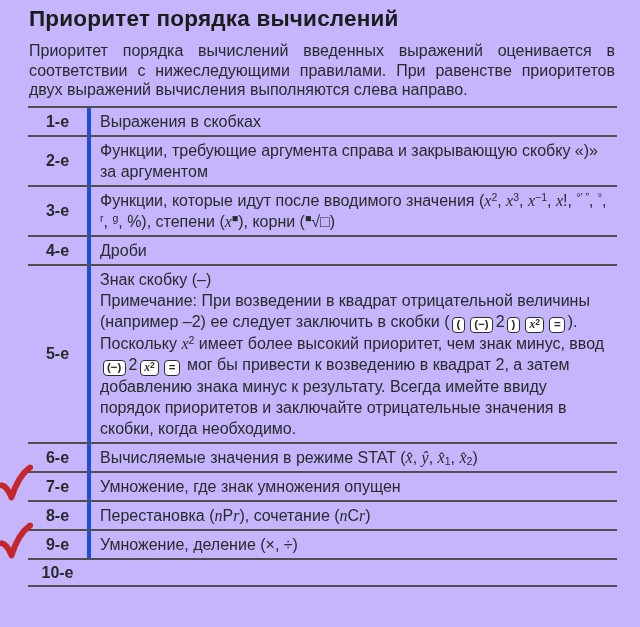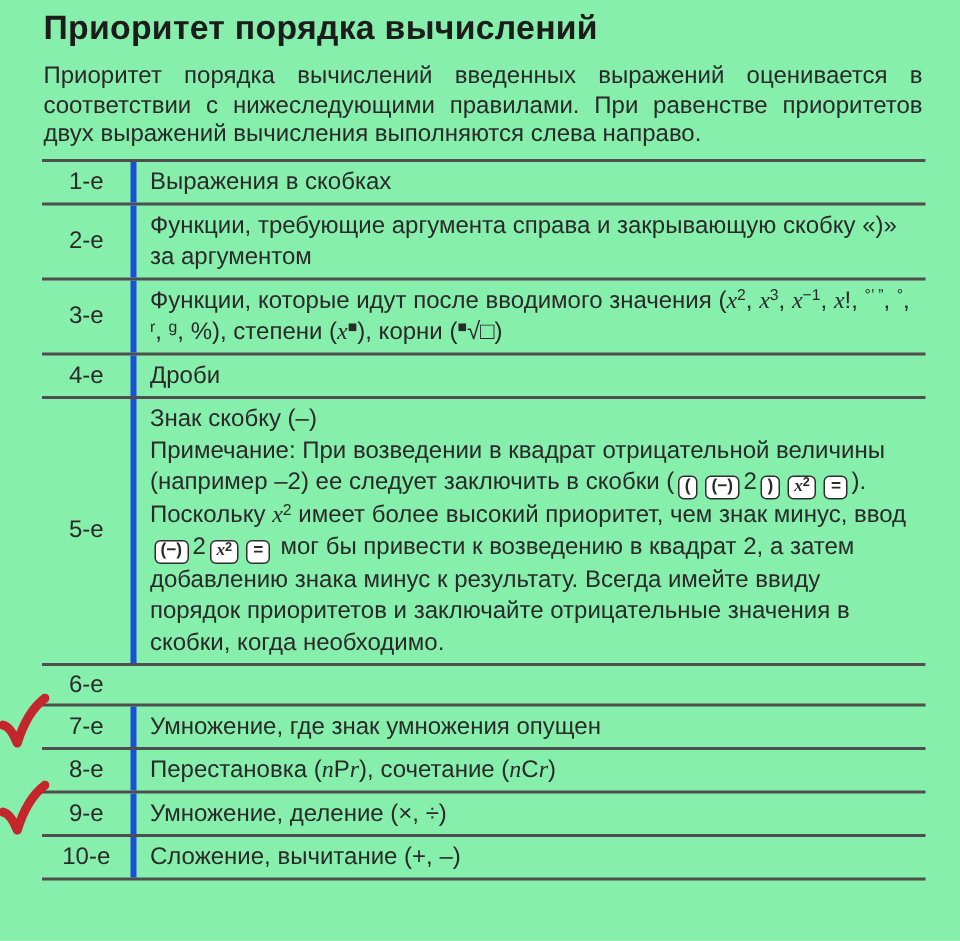--- a/index.html
+++ b/index.html
@@ -1,19 +1,19 @@
 <!DOCTYPE html>
 <html><head>
 <meta charset="utf-8">
 <style>
   html,body { margin:0; padding:0; }
   body { background:#e8e8e8; }
   .page {
     position:relative; width:640px; height:627px;
-    background:#86efac; overflow:hidden;
+    background:#c4b5fd; overflow:hidden;
     font-family:"Liberation Sans", sans-serif;
     color:#2a2a2a;
     box-sizing:border-box;
     padding:6px 24px 0 29px;
   }
   .title {
     font-size:22.5px; font-weight:bold; color:#1c1c1c;
     margin:0 0 9px 0; letter-spacing:0.2px;
   }
   .intro {
@@ -21,21 +21,21 @@
     margin:0 0 6px 0; width:586px;
   }
   .rule-table {
     position:relative; width:589px; margin-left:-1px;
     border-top:2px solid #4f4f4f;
     font-size:16px; line-height:21px;
   }
   .row { display:flex; border-bottom:2px solid #4f4f4f; position:relative; }
   .label-cell {
     flex:0 0 59px; display:flex; align-items:center; justify-content:center;
-    padding:2px 0; text-align:center;
+    padding:2px 0; text-align:center;font-weight:bold;
   }
   .content-cell { flex:1; border-left:4px solid #1d4ed8; padding:3px 6px 3px 9px; }
   .content-cell p { margin:0; }
   .var { font-family:"Liberation Serif", serif; font-style:italic; }
   .bold { font-weight:normal; }
   .sup { font-size:10.5px; position:relative; top:-5px; line-height:0; }
   .sub { font-size:10.5px; position:relative; top:2px; line-height:0; }
   .key {
     display:inline-block; border:1.6px solid #2e2e2e; border-radius:4px;
     background:#ffffff; font-size:11.5px; font-weight:bold; line-height:13px;
@@ -81,20 +81,23 @@
       </div>
       <div class="row">
         <div class="label-cell">5-е</div>
         <div class="content-cell">
           <p>Знак скобку (–)</p>
           <p><span class="bold">Примечание:</span> При возведении в квадрат отрицательной величины (например –2) ее следует заключить в скобки (<span class="key">(</span><span class="key">(−)</span>2<span class="key">)</span><span class="key"><span class="var">x</span><span class="sup">2</span></span><span class="key">=</span>). Поскольку <span class="var">x</span><span class="sup">2</span> имеет более высокий приоритет, чем знак минус, ввод <span class="key">(−)</span>2<span class="key"><span class="var">x</span><span class="sup">2</span></span><span class="key">=</span> мог бы привести к возведению в квадрат 2, а затем добавлению знака минус к результату. Всегда имейте ввиду порядок приоритетов и заключайте отрицательные значения в скобки, когда необходимо.</p>
         </div>
       </div>
       <div class="row">
         <div class="label-cell">6-е</div>
+        <div class="content-cell">
+          <p>Вычисляемые значения в режиме STAT (<span class="var">x̂</span>, <span class="var">ŷ</span>, <span class="var">x̂</span><span class="sub">1</span>, <span class="var">x̂</span><span class="sub">2</span>)</p>
+        </div>
       </div>
       <div class="row">
         <div class="label-cell">7-е</div>
         <div class="content-cell">
           <p>Умножение, где знак умножения опущен</p>
         </div>
         <svg class="check" viewBox="0 0 34 40">
           <path d="M3 21 Q8 22 12.5 33 Q19 12 31 3" fill="none" stroke="#c5262c" stroke-width="6" stroke-linecap="round" stroke-linejoin="round"></path>
         </svg>
       </div>
@@ -108,18 +111,15 @@
         <div class="label-cell">9-е</div>
         <div class="content-cell">
           <p>Умножение, деление (×, ÷)</p>
         </div>
         <svg class="check" viewBox="0 0 34 40">
           <path d="M3 21 Q8 22 12.5 33 Q19 12 31 3" fill="none" stroke="#c5262c" stroke-width="6" stroke-linecap="round" stroke-linejoin="round"></path>
         </svg>
       </div>
       <div class="row">
         <div class="label-cell">10-е</div>
-        <div class="content-cell">
-          <p>Сложение, вычитание (+, –)</p>
-        </div>
       </div>
     </div>
 </div>
 
 </body></html>

